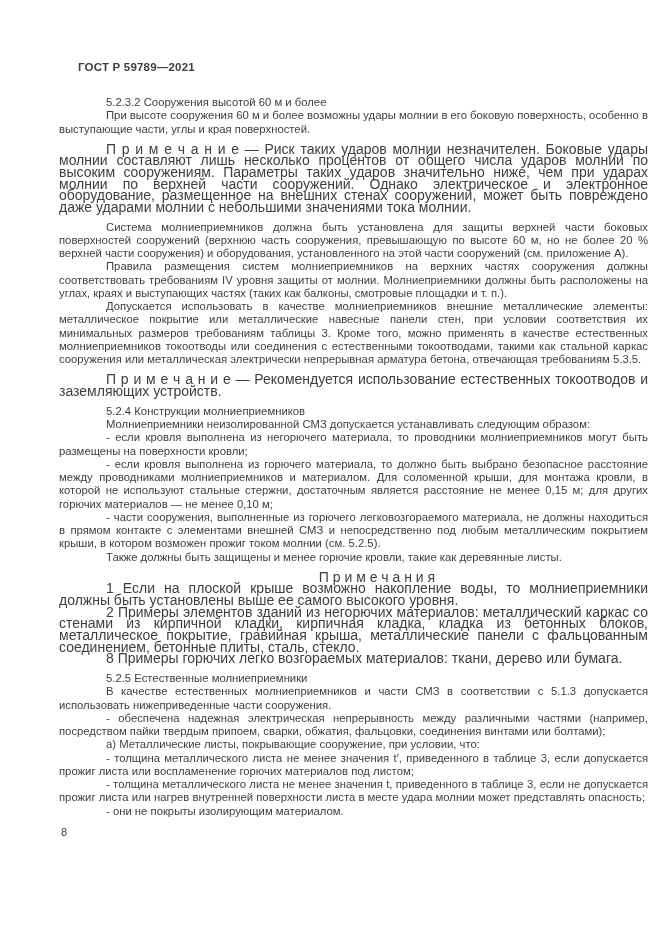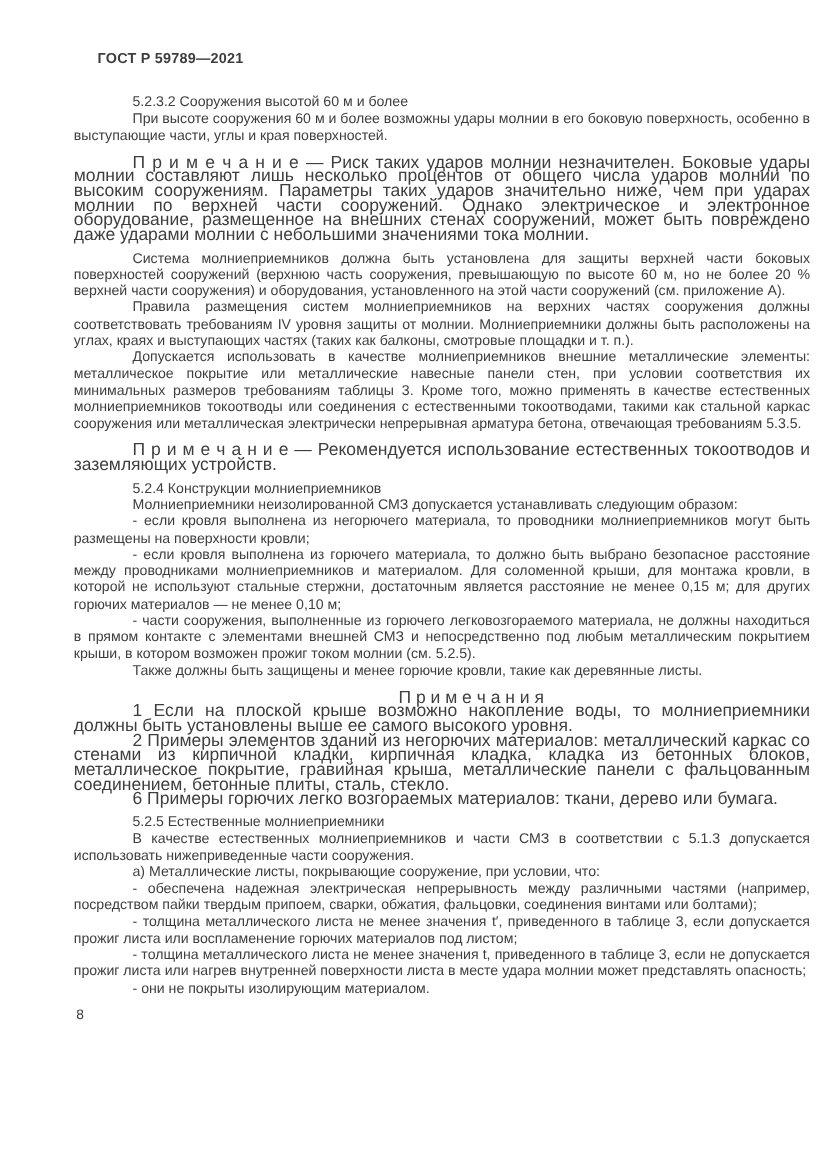--- a/index.html
+++ b/index.html
@@ -6,21 +6,21 @@
   body {
     width: 661px;
     height: 935px;
     background: #ffffff;
     color: #3e3e3e;
     font-family: "Liberation Sans", "DejaVu Sans", sans-serif;
     position: relative;
     overflow: hidden;
   }
   .page {
-    padding: 40px 13px 0 59px;
+    padding: 60px 13px 0 59px;
     width: 589px;
     box-sizing: content-box;
   }
   .doc-header {
     font-weight: bold;
     font-size: 11.5px;
     line-height: 14px;
     margin-left: 19px;
     letter-spacing: 0.2px;
   }
@@ -77,25 +77,25 @@
       <p class="heading">5.2.4  Конструкции молниеприемников</p>
       <p class="para">Молниеприемники неизолированной СМЗ допускается устанавливать следующим образом:</p>
       <p class="para">- если кровля выполнена из негорючего материала, то проводники молниеприемников могут быть размещены на поверхности кровли;</p>
       <p class="para">- если кровля выполнена из горючего материала, то должно быть выбрано безопасное расстояние между проводниками молниеприемников и материалом. Для соломенной крыши, для монтажа кровли, в которой не используют стальные стержни, достаточным является расстояние не менее 0,15 м; для других горючих материалов — не менее 0,10 м;</p>
       <p class="para">- части сооружения, выполненные из горючего легковозгораемого материала, не должны находиться в прямом контакте с элементами внешней СМЗ и непосредственно под любым металлическим покрытием крыши, в котором возможен прожиг током молнии (см. 5.2.5).</p>
       <p class="para">Также должны быть защищены и менее горючие кровли, такие как деревянные листы.</p>
       <div class="notes-block">
         <p class="note-line note-title">П р и м е ч а н и я</p>
         <p class="note-line note-item">1 Если на плоской крыше возможно накопление воды, то молниеприемники должны быть установлены выше ее самого высокого уровня.</p>
         <p class="note-line note-item">2 Примеры элементов зданий из негорючих материалов: металлический каркас со стенами из кирпичной кладки, кирпичная кладка, кладка из бетонных блоков, металлическое покрытие, гравийная крыша, металлические панели с фальцованным соединением, бетонные плиты, сталь, стекло.</p>
-        <p class="note-line note-item">6 Примеры горючих легко возгораемых материалов: ткани, дерево или бумага.</p>
+        <p class="note-line note-item">8 Примеры горючих легко возгораемых материалов: ткани, дерево или бумага.</p>
       </div>
       <p class="heading">5.2.5  Естественные молниеприемники</p>
       <p class="para">В качестве естественных молниеприемников и части СМЗ в соответствии с 5.1.3  допускается использовать нижеприведенные части сооружения.</p>
+      <p class="para">- обеспечена надежная электрическая непрерывность между различными частями (например, посредством пайки твердым припоем, сварки, обжатия, фальцовки, соединения винтами или болтами);</p>
       <p class="para">а)  Металлические листы, покрывающие сооружение, при условии, что:</p>
-      <p class="para">- обеспечена надежная электрическая непрерывность между различными частями (например, посредством пайки твердым припоем, сварки, обжатия, фальцовки, соединения винтами или болтами);</p>
       <p class="para">- толщина металлического листа не менее значения t′, приведенного в таблице 3, если допускается прожиг листа или воспламенение горючих материалов под листом;</p>
       <p class="para">- толщина металлического листа не менее значения t, приведенного в таблице 3, если не допускается прожиг листа или нагрев внутренней поверхности листа в месте удара молнии может представлять опасность;</p>
       <p class="para">- они не покрыты изолирующим материалом.</p>
     </div>
 
   <div class="page-number">8</div>
 </div>
 
 </body></html>

